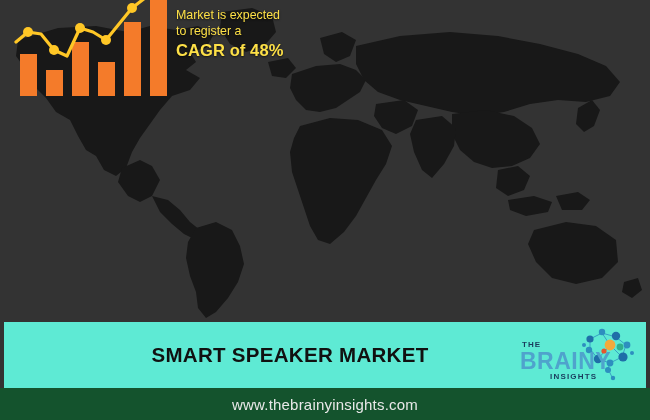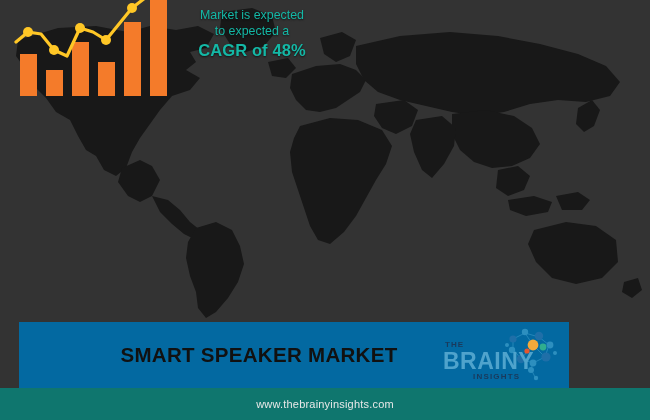--- a/index.html
+++ b/index.html
@@ -26,22 +26,22 @@
   }
   
   .quad { position:absolute; z-index:5; }
   #quad-tl { left:0;   top:0;   width:325px; height:160px; }
   #quad-tr { left:325px; top:0; width:325px; height:160px; }
   #quad-bl { left:0;   top:160px; width:325px; height:162px; }
   #quad-br { left:325px; top:160px; width:325px; height:162px; }
 
   .stat-text {
     position:absolute;
-    color:#14b8a6;
-    text-align:center;
+    color:#fde047;
+    text-align:left;
     line-height:1.32;
     text-shadow:0 1px 2px rgba(0,0,0,.65);
     z-index:8;
   }
   .stat-text .ln { display:block; }
   .big { font-weight:bold; }
 
   
   #text-cagr   { left:176px; top:7px;  width:152px; font-size:12.4px; }
   #text-cagr .big { font-size:16.5px; letter-spacing:.1px; }
@@ -49,23 +49,23 @@
   #text-value  { left:180px; top:183px; width:158px; font-size:12.4px; }
   #text-value .big { font-size:16.5px; }
 
   
   .gfx { position:absolute; z-index:7; }
   #gfx-barline { left:14px;  top:-2px;   width:172px; height:98px; }
   #gfx-piebask { left:18px;  top:163px;  width:156px; height:144px; }
 
   
   #footer-band {
-    position:absolute; left:19px; top:322px;
-    width:550px; height:66px;
-    background:#0369a1;
+    position:absolute; left:4px; top:322px;
+    width:642px; height:66px;
+    background:#5eead4;
     z-index:20;
     display:flex; align-items:center;
   }
   #report-title {
     position:absolute;
     left:0; right:0;
     text-align:center;
     color:#111111;
     font-weight:bold;
     font-size:20.5px;
@@ -73,24 +73,24 @@
     padding-right:70px;
   }
   #brand-logo {
     position:absolute; right:8px; top:3px;
     width:122px; height:60px;
     display:flex; align-items:flex-start;
   }
   #url-bar {
     position:absolute; left:0; top:388px;
     width:650px; height:32px;
-    background:#0f766e;
+    background:#14532d;
     color:#e8e8e8;
     display:flex; align-items:center; justify-content:center;
-    font-size:11px;
+    font-size:15px;
     z-index:20;
     letter-spacing:.2px;
   }
 </style>
 </head>
 <body>
 
 <div id="infographic">
 
   <svg id="world-map" viewBox="0 0 650 322" preserveAspectRatio="none" aria-hidden="true">
@@ -166,21 +166,21 @@
           <circle cx="40" cy="52" r="5"></circle>
           <circle cx="66" cy="30" r="5"></circle>
           <circle cx="92" cy="42" r="5"></circle>
           <circle cx="118" cy="10" r="5"></circle>
         </g>
       </svg>
     </div>
 
     <div class="stat-text" id="text-cagr">
       <span class="ln">Market is expected</span>
-      <span class="ln">to expected a</span>
+      <span class="ln">to register a</span>
       <span class="ln big">CAGR of 48%</span>
     </div>
   </div>
 
   <div class="quad" id="quad-tr">
     
 
     
   </div>
 

